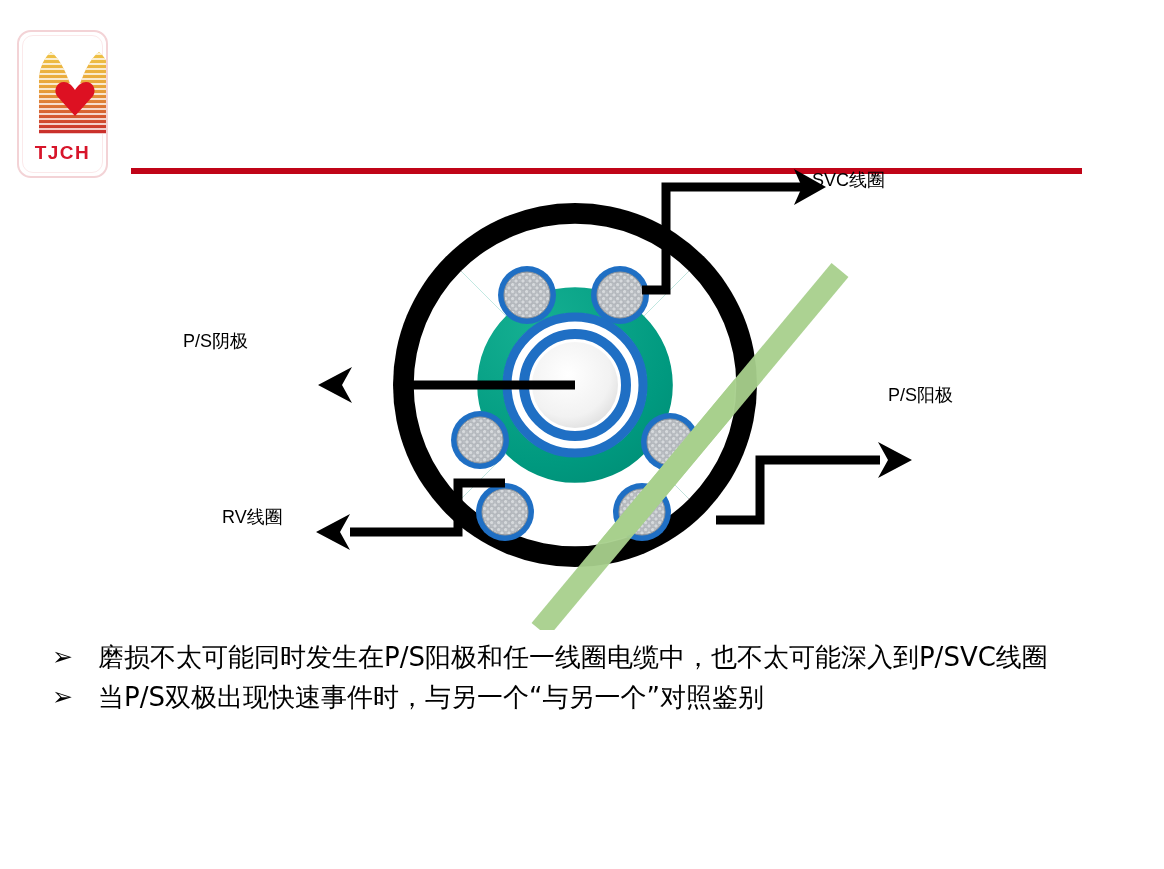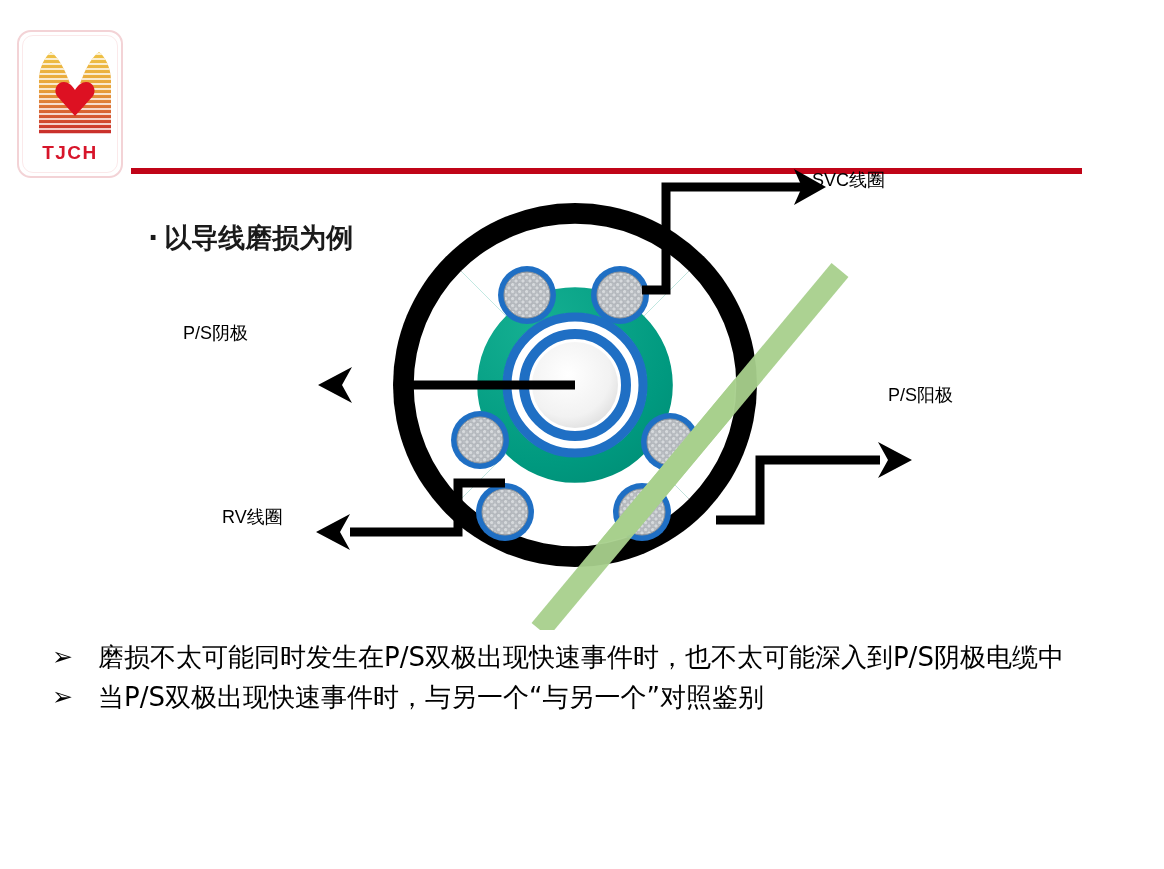--- a/index.html
+++ b/index.html
@@ -16,21 +16,21 @@
     height: 869px;
     background: #ffffff;
     overflow: hidden;
   }
 
   
   .logo-card {
     position: absolute;
     left: 17px;
     top: 30px;
-    width: 106px;
+    width: 91px;
     height: 148px;
     background: #ffffff;
     border: 2px solid #f3d3d6;
     border-radius: 14px;
     box-sizing: border-box;
     overflow: hidden;
   }
   .logo-inner {
     position: absolute;
     left: 3px;
@@ -109,21 +109,21 @@
 
   
   .callout {
     position: absolute;
     font-size: 18px;
     color: #000000;
     white-space: nowrap;
     font-family: "Liberation Sans", "DejaVu Sans", sans-serif;
   }
   .callout-svc { left: 812px; top: 168px; }
-  .callout-ps-cathode { left: 183px; top: 321px; }
+  .callout-ps-cathode { left: 183px; top: 329px; }
   .callout-ps-anode { left: 888px; top: 383px; }
   .callout-rv { left: 222px; top: 505px; }
 
   
   .points {
     position: absolute;
     left: 52px;
     top: 638px;
     width: 1080px;
   }
@@ -208,23 +208,20 @@
           <line x1="0" y1="88" x2="84" y2="88"></line>
         </g>
       </g>
       <path d="M42,70 L24,50 C20,44 24,36 31,36 C35,36 39,39 42,44 C45,39 49,36 53,36 C60,36 64,44 60,50 Z" fill="#DD1122"></path>
     </svg>
     <div class="logo-text">TJCH</div>
   </div>
 
   <div class="title-rule"></div>
 
-  <div class="lead-bullet">
-    <span class="dot">·</span><span>以导线磨损为例</span>
-  </div>
 
   <svg id="diagram" viewBox="0 0 900 470">
     <defs>
       <radialGradient id="bodyGrad" cx="38%" cy="32%" r="78%">
         <stop offset="0%" stop-color="#15B092"></stop>
         <stop offset="55%" stop-color="#00997F"></stop>
         <stop offset="100%" stop-color="#007F69"></stop>
       </radialGradient>
       <radialGradient id="coreGrad" cx="42%" cy="38%" r="70%">
         <stop offset="0%" stop-color="#FFFFFF"></stop>
@@ -319,21 +316,21 @@
   </svg>
 
   <div class="callout callout-svc">SVC线圈</div>
   <div class="callout callout-ps-cathode">P/S阴极</div>
   <div class="callout callout-ps-anode">P/S阳极</div>
   <div class="callout callout-rv">RV线圈</div>
 
   <div class="points">
     <div class="point">
       <div class="point-marker">➢</div>
-      <div class="point-text">磨损不太可能同时发生在P/S双极出现快速事件时，也不太可能深入到P/S阴极电缆中</div>
+      <div class="point-text">磨损不太可能同时发生在P/S阳极和任一线圈电缆中，也不太可能深入到P/SVC线圈</div>
     </div>
     <div class="point">
       <div class="point-marker">➢</div>
       <div class="point-text">当P/S双极出现快速事件时，与另一个“与另一个”对照鉴别</div>
     </div>
   </div>
 
 
 </div>
 

